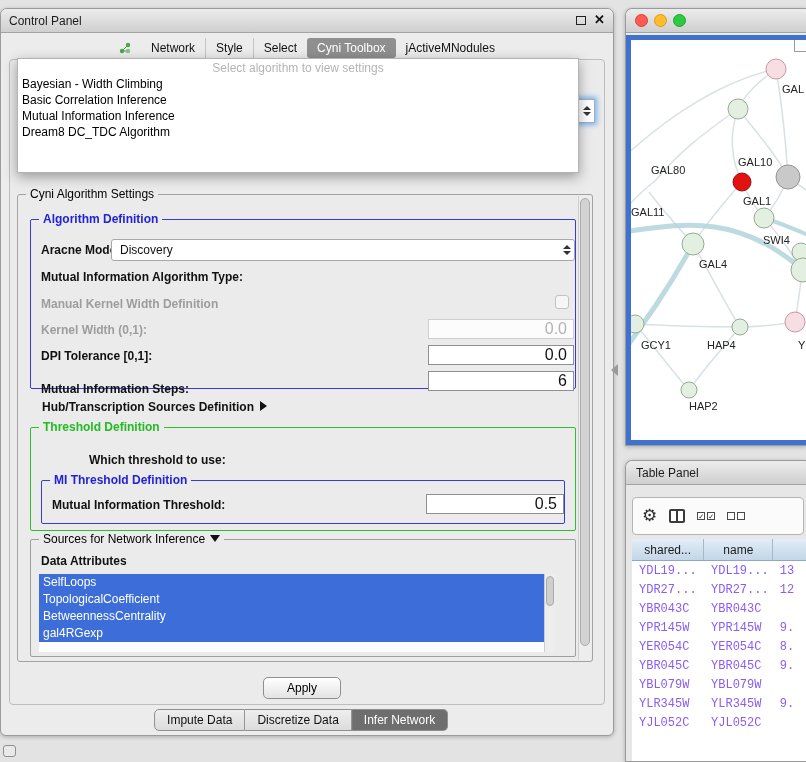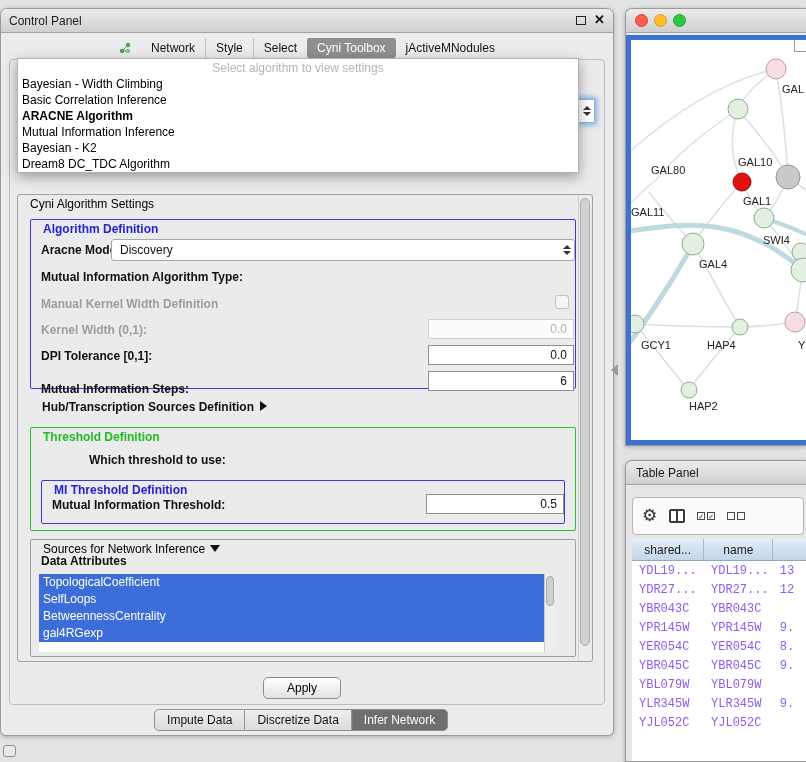--- a/index.html
+++ b/index.html
@@ -36,40 +36,40 @@
 
   
   .dropdown { position:absolute; left:16px; top:49px; width:562px; height:115px; background:#fff;
     border:1px solid #b3b3b3; box-shadow:0 4px 12px rgba(0,0,0,.35); z-index:40; font-size:12px; padding-top:2px; }
   .dd-placeholder { text-align:center; color:#b4b4b4; height:15px; line-height:15px; }
   .dd-item { height:16px; line-height:16px; padding-left:4px; color:#000; }
   .dd-item.selected { font-weight:bold; }
 
   
   .group { position:absolute; border:1px solid #a2a2a2; border-radius:3px; }
-  .legend { position:absolute; top:-8px; left:8px; background:#ebebeb; padding:0 4px; font-size:12px; white-space:nowrap;margin-top:10px; }
+  .legend { position:absolute; top:-8px; left:8px; background:#ebebeb; padding:0 4px; font-size:12px; white-space:nowrap; }
   .cyni { left:16px; top:185px; width:576px; height:468px; }
 
   .fieldset-blue { border:1px solid #3a3ad6; border-radius:2px; }
   .fieldset-green { border:1px solid #2fbe2f; border-radius:2px; }
   .fieldset-gray { border:1px solid #9f9f9f; border-radius:2px; }
   .legend-blue { color:#2222d6; font-weight:bold; }
   .legend-green { color:#22bb22; font-weight:bold; }
 
   .lbl { position:absolute; font-size:12px; font-weight:bold; color:#111; white-space:nowrap; }
   .lbl.dis { color:#9d9d9d; }
 
   .combo { position:absolute; background:#fff; border:1px solid #a8a8a8; border-radius:3px;
     font-size:12px; display:flex; align-items:center; padding-left:8px; color:#111; }
   .stepper { position:absolute; right:3px; top:50%; transform:translateY(-50%); display:flex; flex-direction:column; gap:2px; }
   .stepper i { display:block; width:0; height:0; border-left:4px solid transparent; border-right:4px solid transparent; }
   .stepper .up { border-bottom:4px solid #333; }
   .stepper .dn { border-top:4px solid #333; }
 
-  .field { position:absolute; background:#fff; border:1px solid #8f8f8f; font-size:12px; color:#111;
+  .field { position:absolute; background:#fff; border:1px solid #8f8f8f; font-size:16px; color:#111;
     display:flex; align-items:center; justify-content:flex-end; padding-right:6px; }
   .field.dis { border:1px solid #cfcfcf; color:#b3b3b3; background:#fcfcfc; }
 
   .checkbox { position:absolute; width:14px; height:14px; background:#f6f6f6; border:1px solid #c2c2c2; border-radius:3px; }
 
   .tri-right { display:inline-block; width:0; height:0; border-top:5px solid transparent; border-bottom:5px solid transparent; border-left:7px solid #111; margin-left:6px; }
   .tri-down { display:inline-block; width:0; height:0; border-left:5px solid transparent; border-right:5px solid transparent; border-top:7px solid #111; margin-left:5px; vertical-align:1px; }
 
   .attr-list { position:absolute; left:8px; top:34px; width:516px; height:78px; background:#fff; overflow:hidden; }
   .attr-item { height:17px; line-height:17px; background:#3d6dd8; color:#fff; font-size:12px; padding-left:4px; width:505px; }
@@ -170,23 +170,21 @@
       <span class="stepper">
           <i class="up"></i>
           <i class="dn"></i>
         </span>
     </div>
 
     <div class="dropdown">
       <div class="dd-placeholder">Select algorithm to view settings</div>
       <div class="dd-item">Bayesian - Width Climbing</div>
       <div class="dd-item">Basic Correlation Inference</div>
-      <div class="dd-item selected">ARACNE Algorithm</div>
       <div class="dd-item">Mutual Information Inference</div>
-      <div class="dd-item">Bayesian - K2</div>
       <div class="dd-item">Dream8 DC_TDC Algorithm</div>
     </div>
 
     <div class="group cyni">
       <span class="legend">Cyni Algorithm Settings</span>
       <div class="vscroll">
           <div class="vthumb"></div>
         </div>
 
       <div class="group fieldset-blue" style="left:12px; top:24px; width:546px; height:170px;">
@@ -239,22 +237,22 @@
           </div>
         </div>
       </div>
 
       <div class="group fieldset-gray" style="left:12px; top:344px; width:546px; height:118px;">
         <span class="legend">
           <span>Sources for Network Inference</span><span class="tri-down"></span>
         </span>
         <span class="lbl" style="left:10px; top:14px;">Data Attributes</span>
         <div class="attr-list">
+          <div class="attr-item">SelfLoops</div>
           <div class="attr-item">TopologicalCoefficient</div>
-          <div class="attr-item">SelfLoops</div>
           <div class="attr-item">BetweennessCentrality</div>
           <div class="attr-item">gal4RGexp</div>
           <div class="list-scroll">
               <div class="list-thumb"></div>
             </div>
         </div>
       </div>
     </div>
 
     <div class="apply">Apply</div>

